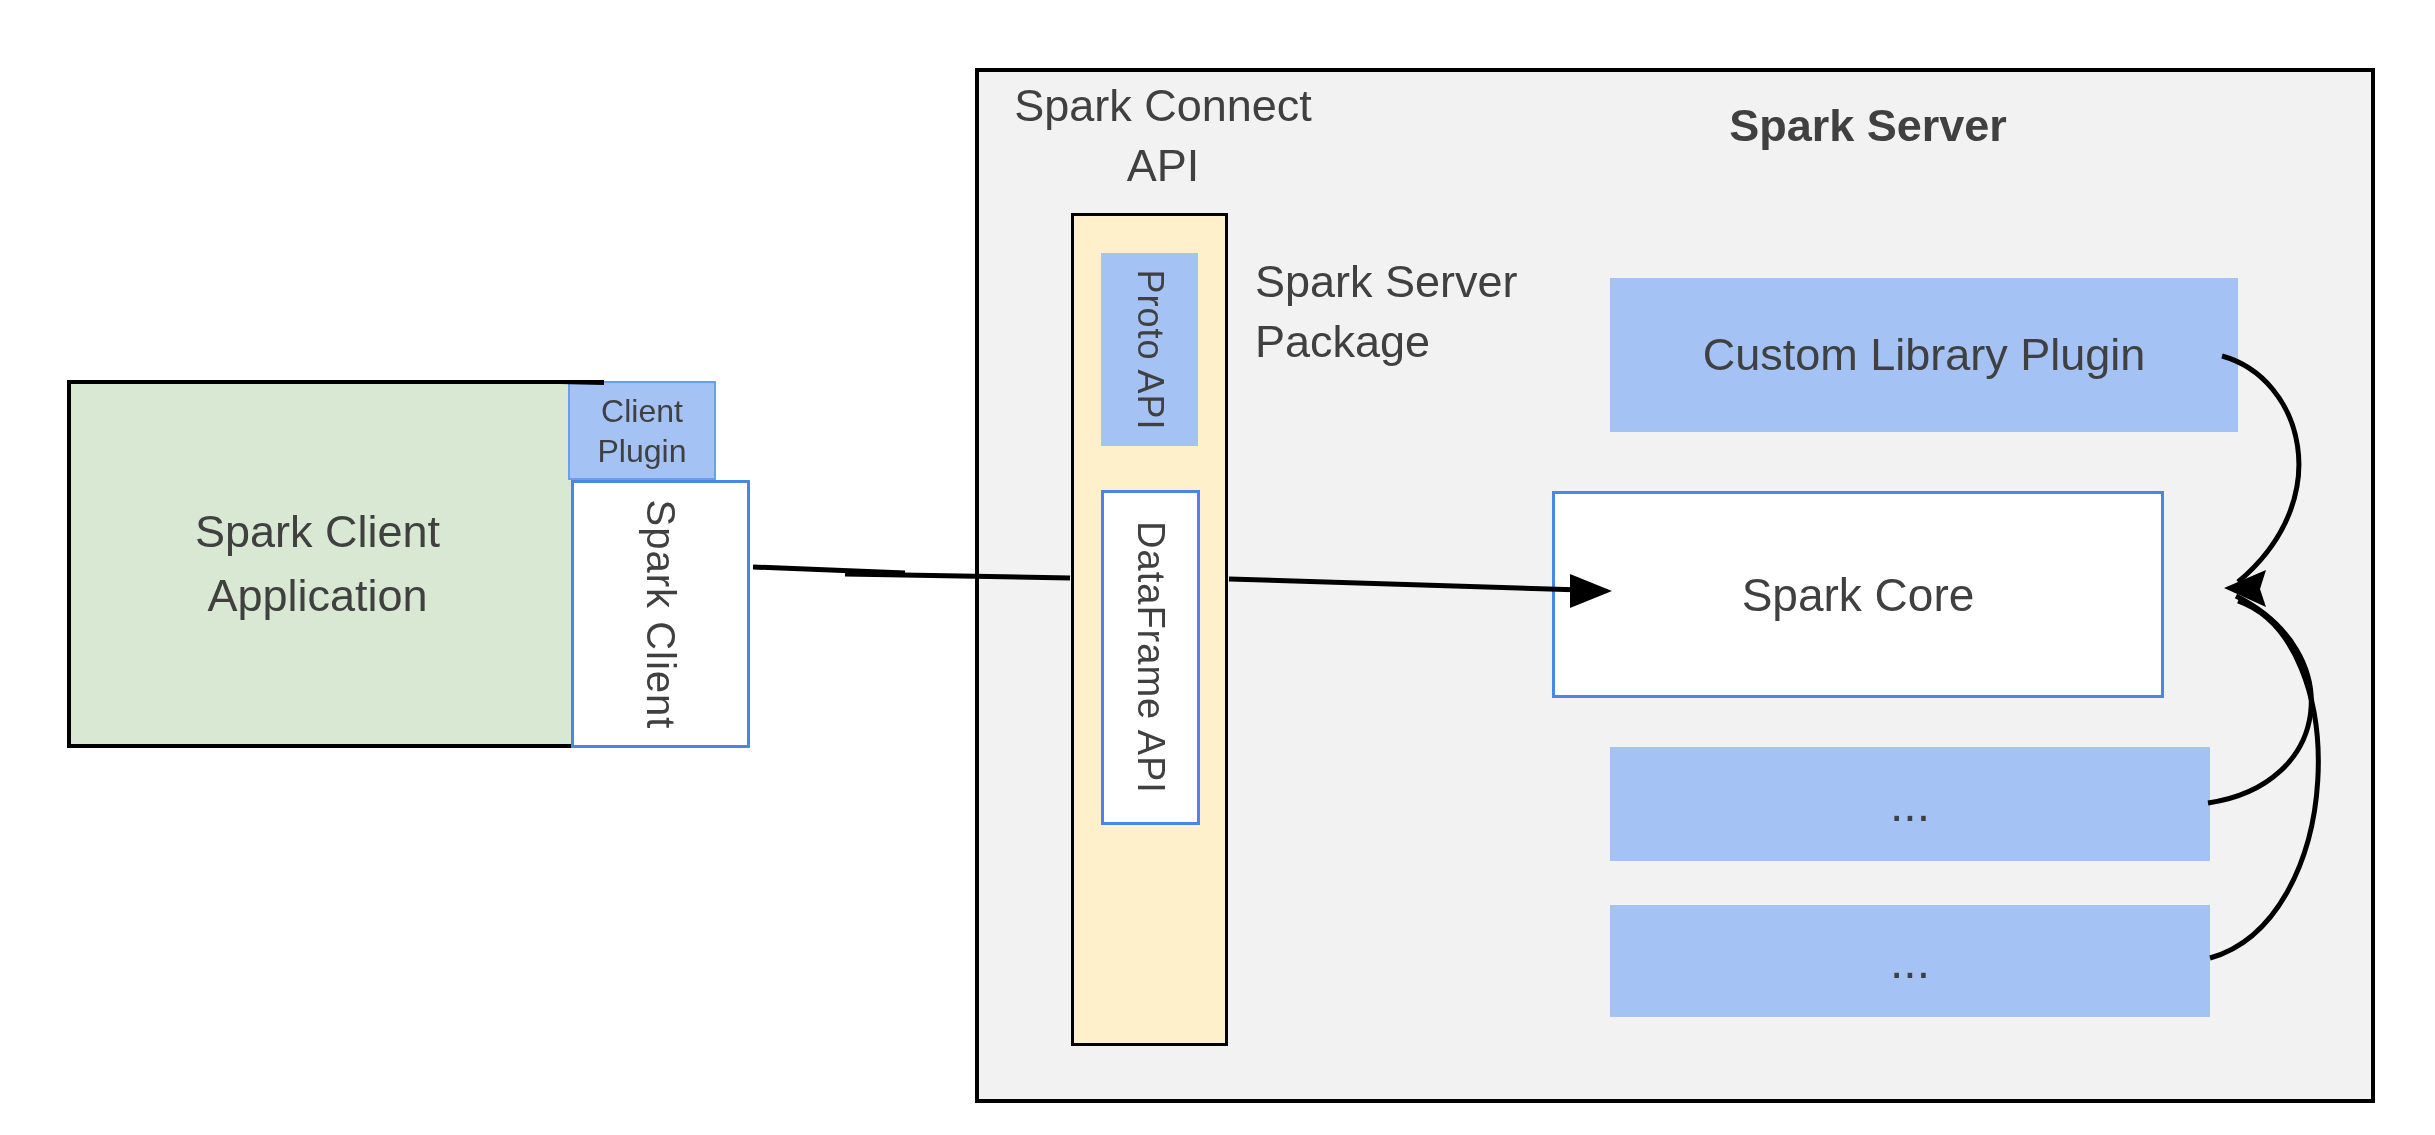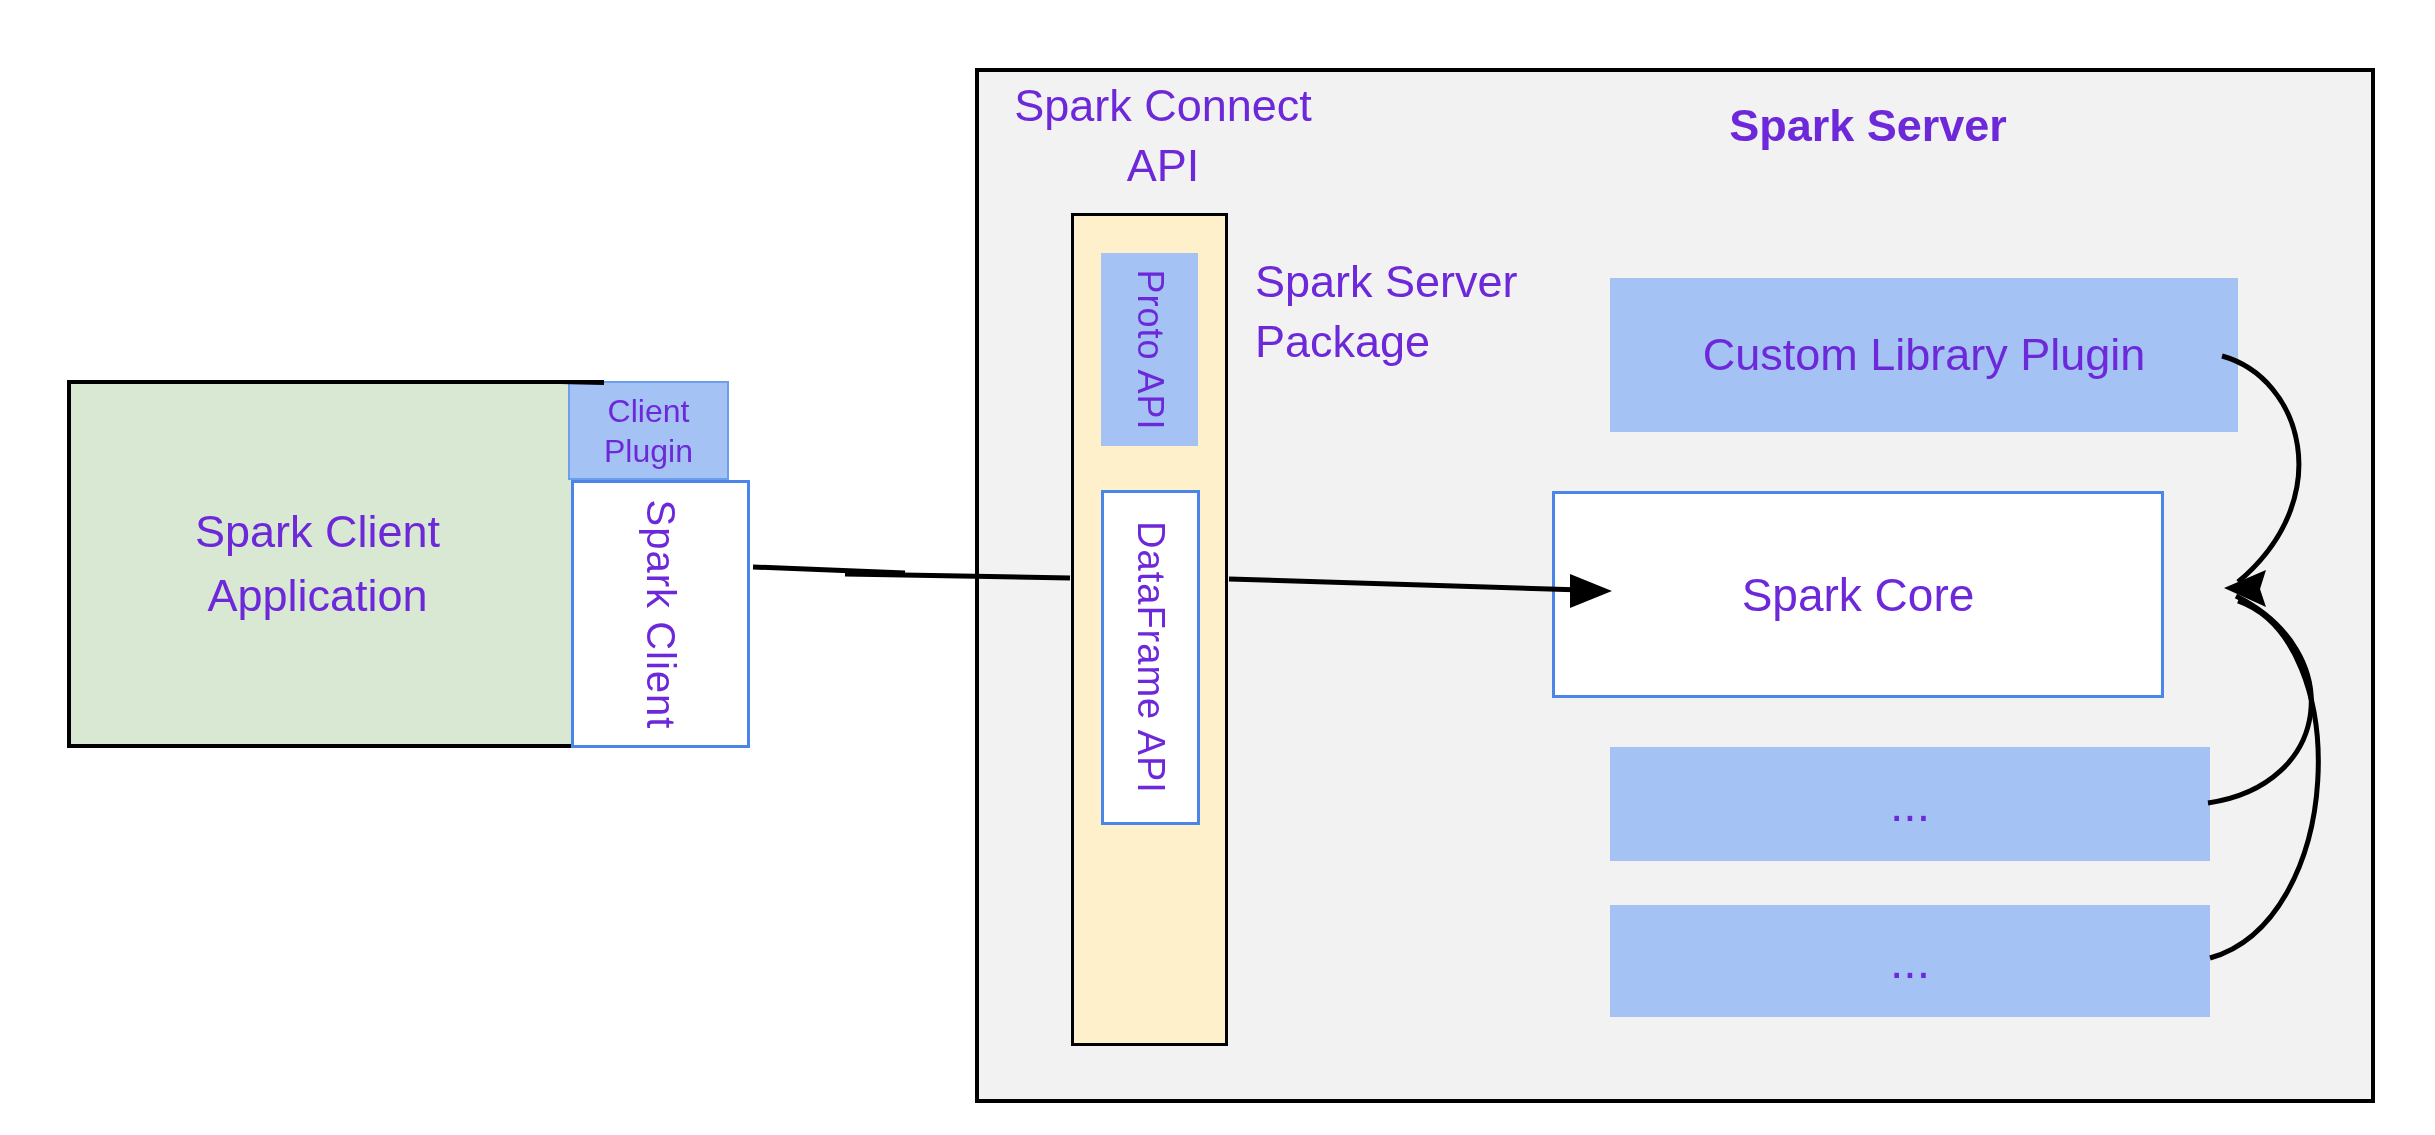--- a/index.html
+++ b/index.html
@@ -1,33 +1,33 @@
 <!DOCTYPE html>
 <html><head>
 <meta charset="utf-8">
 <style>
   html,body { margin:0; padding:0; background:#ffffff; }
   #canvas {
     position:relative;
     width:2435px; height:1135px;
     background:#ffffff;
     font-family:"Liberation Sans", sans-serif;
-    color:#6d28d9;
+    color:#404040;
     overflow:hidden;
   }
   .abs { position:absolute; box-sizing:border-box; }
   .flexc { display:flex; align-items:center; justify-content:center; }
 
   
   .client-app {
     left:67px; top:380px; width:537px; height:368px;
     background:#d9e8d2; border:4px solid #000;
   }
   .client-package {
-    left:568px; top:381px; width:161px; height:99px;
+    left:568px; top:381px; width:148px; height:99px;
     background:#a4c2f4; border:2px solid #6d9eeb;
     flex-direction:column;
     font-size:32px; line-height:40px; text-align:center;
   }
   .spark-client-box {
     left:571px; top:480px; width:179px; height:268px;
     background:#ffffff; border:3px solid #4a86e8;
   }
   .server-outer {
     left:975px; top:68px; width:1400px; height:1035px;

